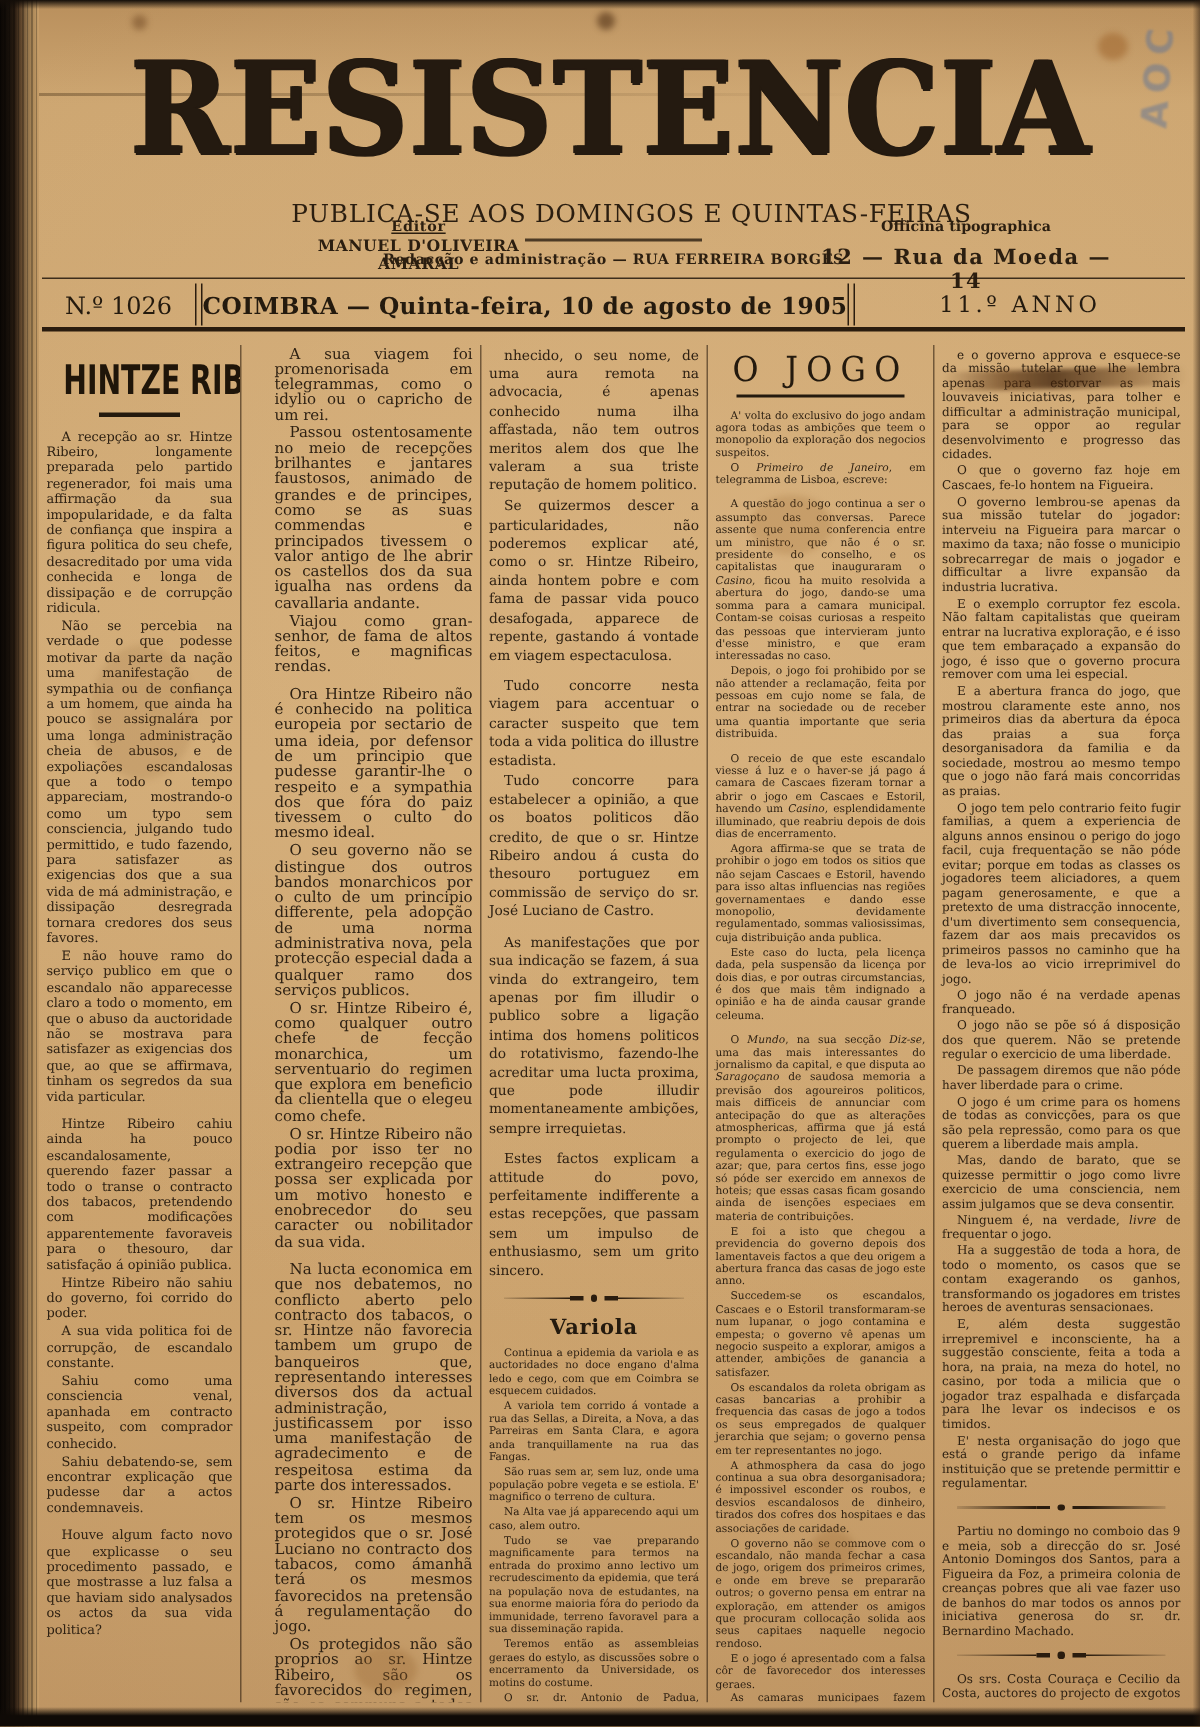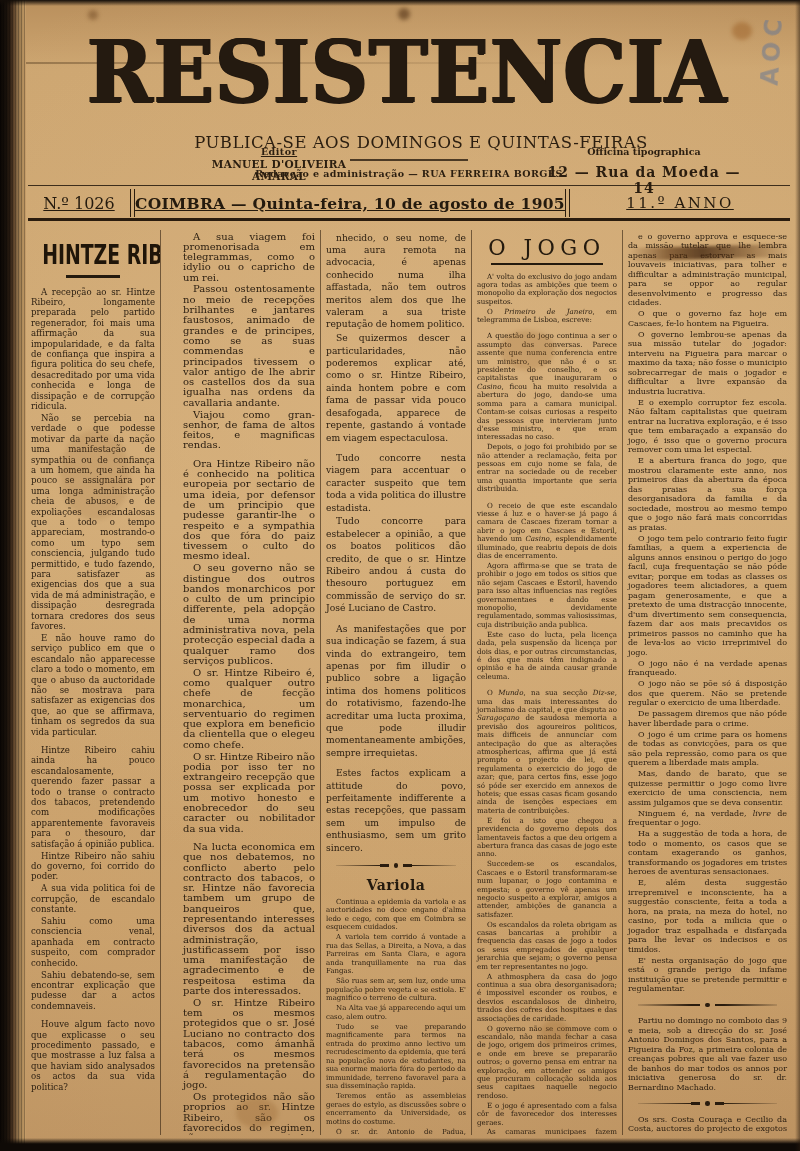--- a/index.html
+++ b/index.html
@@ -40,21 +40,21 @@
   .editor{position:absolute;top:146px;left:158px;width:190px;text-align:center;color:#2b1e10;}
   .editor .lbl{font:bold 9.5px "DejaVu Serif",serif;letter-spacing:.5px;text-decoration:underline;}
   .editor .nm{margin-top:1px;font:bold 10.5px "DejaVu Serif",serif;letter-spacing:.3px;}
   .officina{position:absolute;top:146px;right:48px;width:200px;text-align:center;color:#2b1e10;}
   .officina .lbl{font:bold 9.5px "DejaVu Serif",serif;}
   .officina .addr{margin-top:7px;font:bold 14px "DejaVu Serif",serif;letter-spacing:1px;}
   
   .datebar-wrap{position:absolute;top:185px;left:2px;right:2px;}
   .thin-rule{height:1px;background:rgba(35,24,12,.85);margin-bottom:2px;}
   .datebar{display:flex;align-items:stretch;border-bottom:3px solid #2a1c0e;height:30px;}
-  .cell{display:flex;align-items:center;justify-content:center;color:#241a0e;text-decoration:underline;}
+  .cell{display:flex;align-items:center;justify-content:center;color:#241a0e;}
   .cell.issue{width:102px;font-size:16px;}
   .cell.place{flex:1;font:bold 15.5px "DejaVu Serif",serif;letter-spacing:.3px;}
   .cell.year{width:220px;font-size:15px;letter-spacing:2.5px;}
   .vsep{width:3px;border-left:1.5px solid #2a1c0e;border-right:1.5px solid #2a1c0e;margin:1px 0;}
   
   .columns{position:absolute;top:230px;left:26px;right:8px;bottom:16px;display:flex;overflow:hidden;}
   .col{padding:0 5px;overflow:hidden;}
   .col + .col{border-left:1px solid rgba(48,32,15,.6);}
   .col1{width:124px;font-size:8.6px;line-height:10.4px;}
   .col2{width:132px;font-size:10px;line-height:10.3px;padding-left:22px;}

